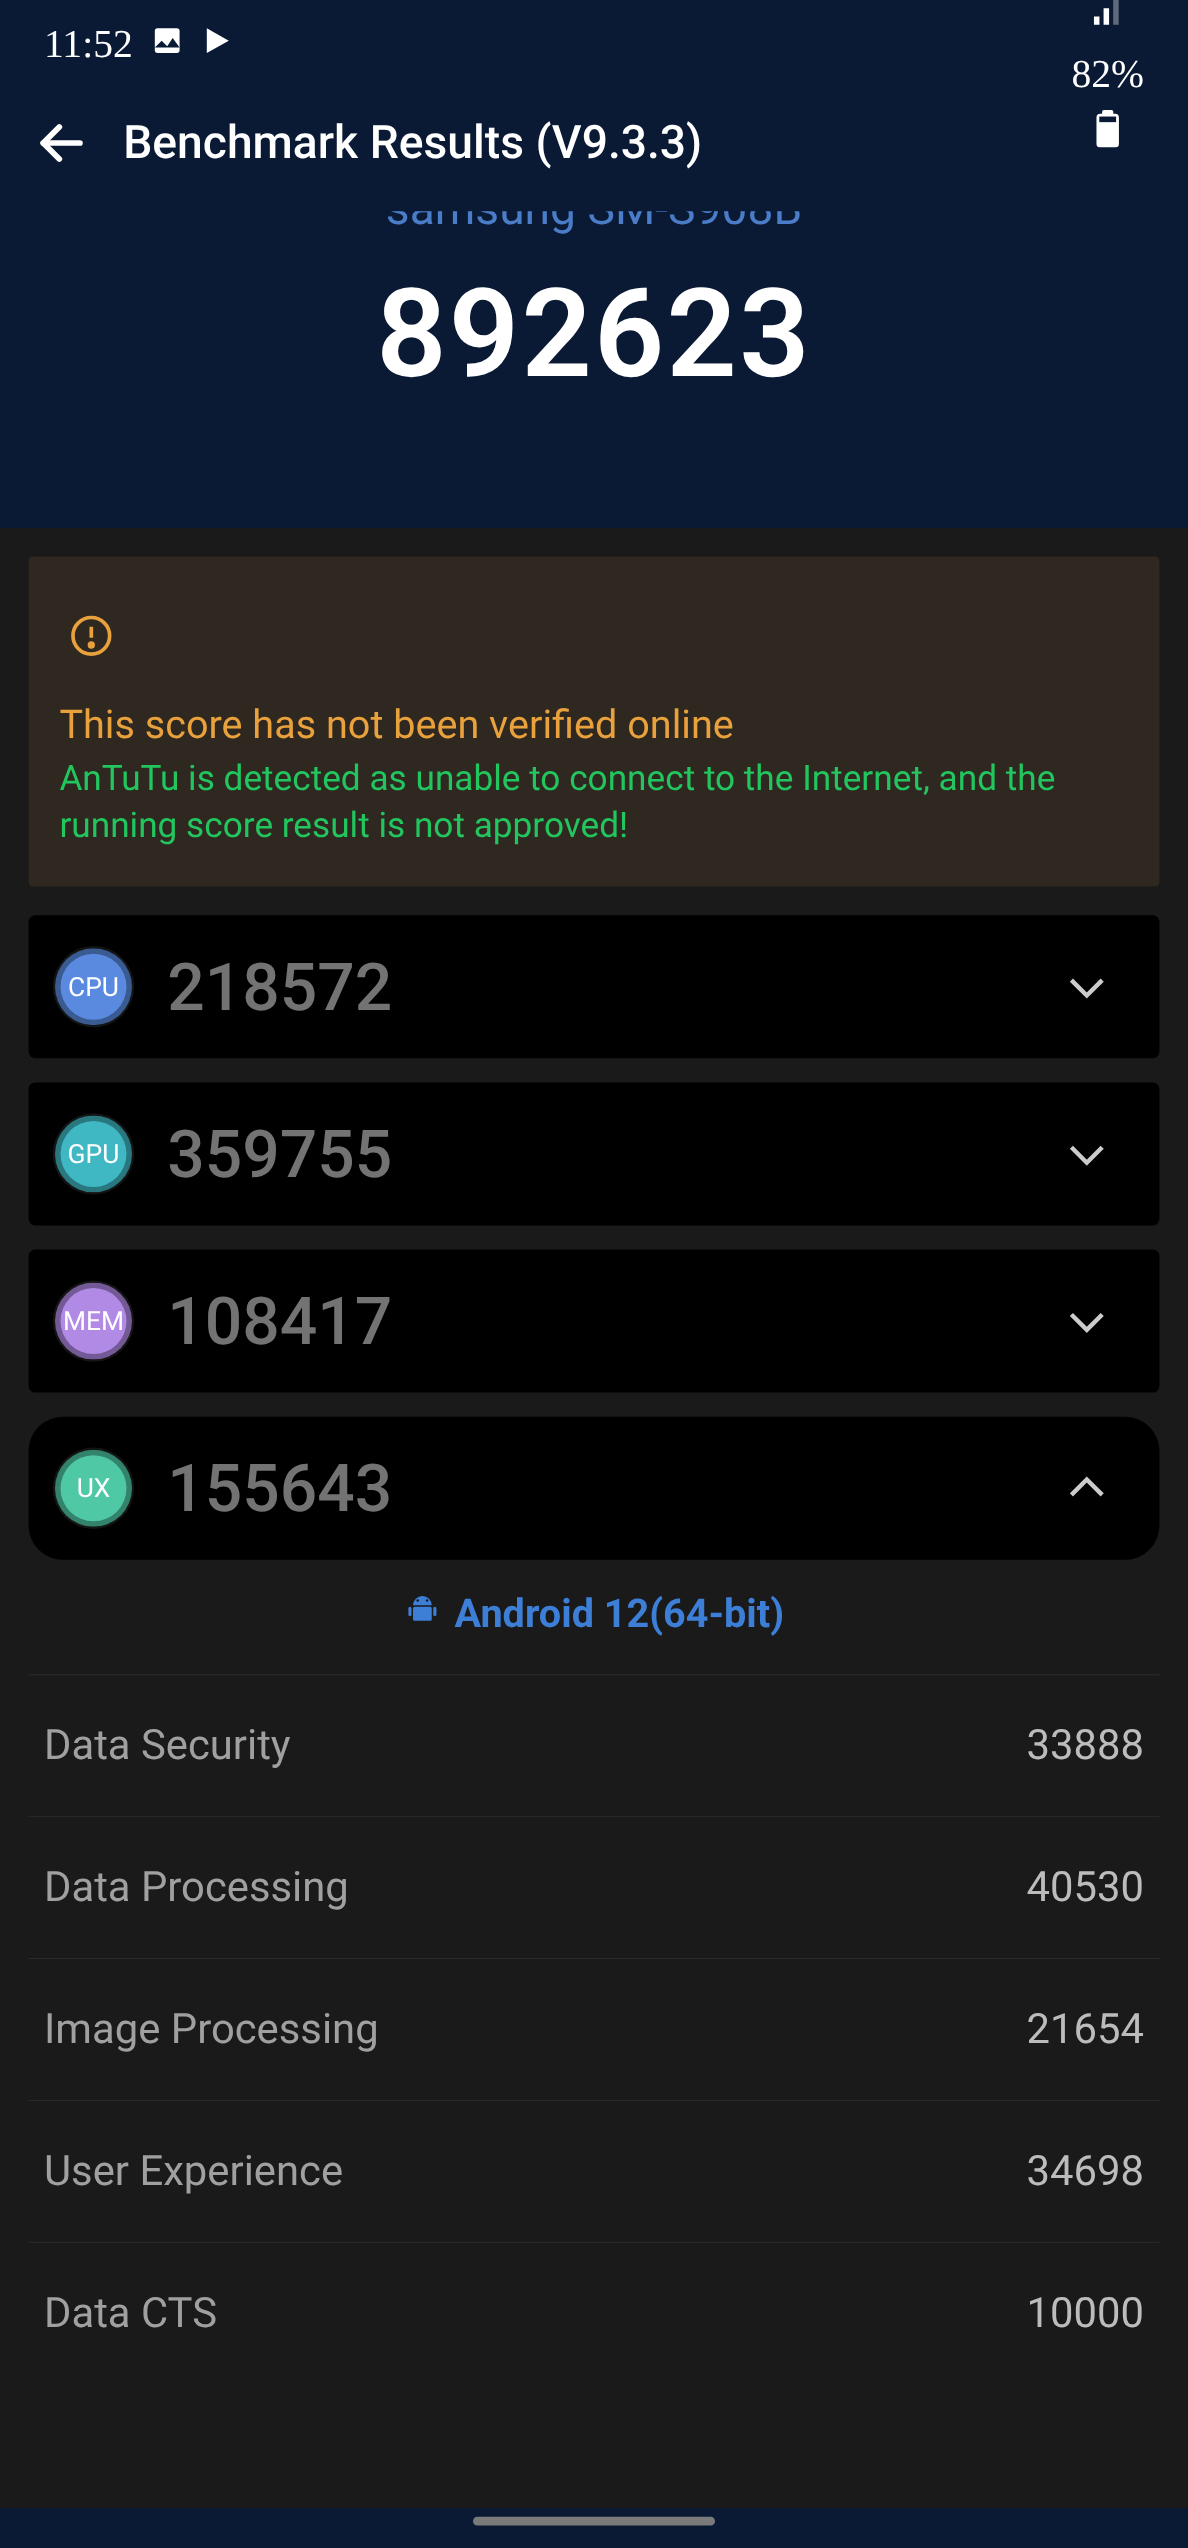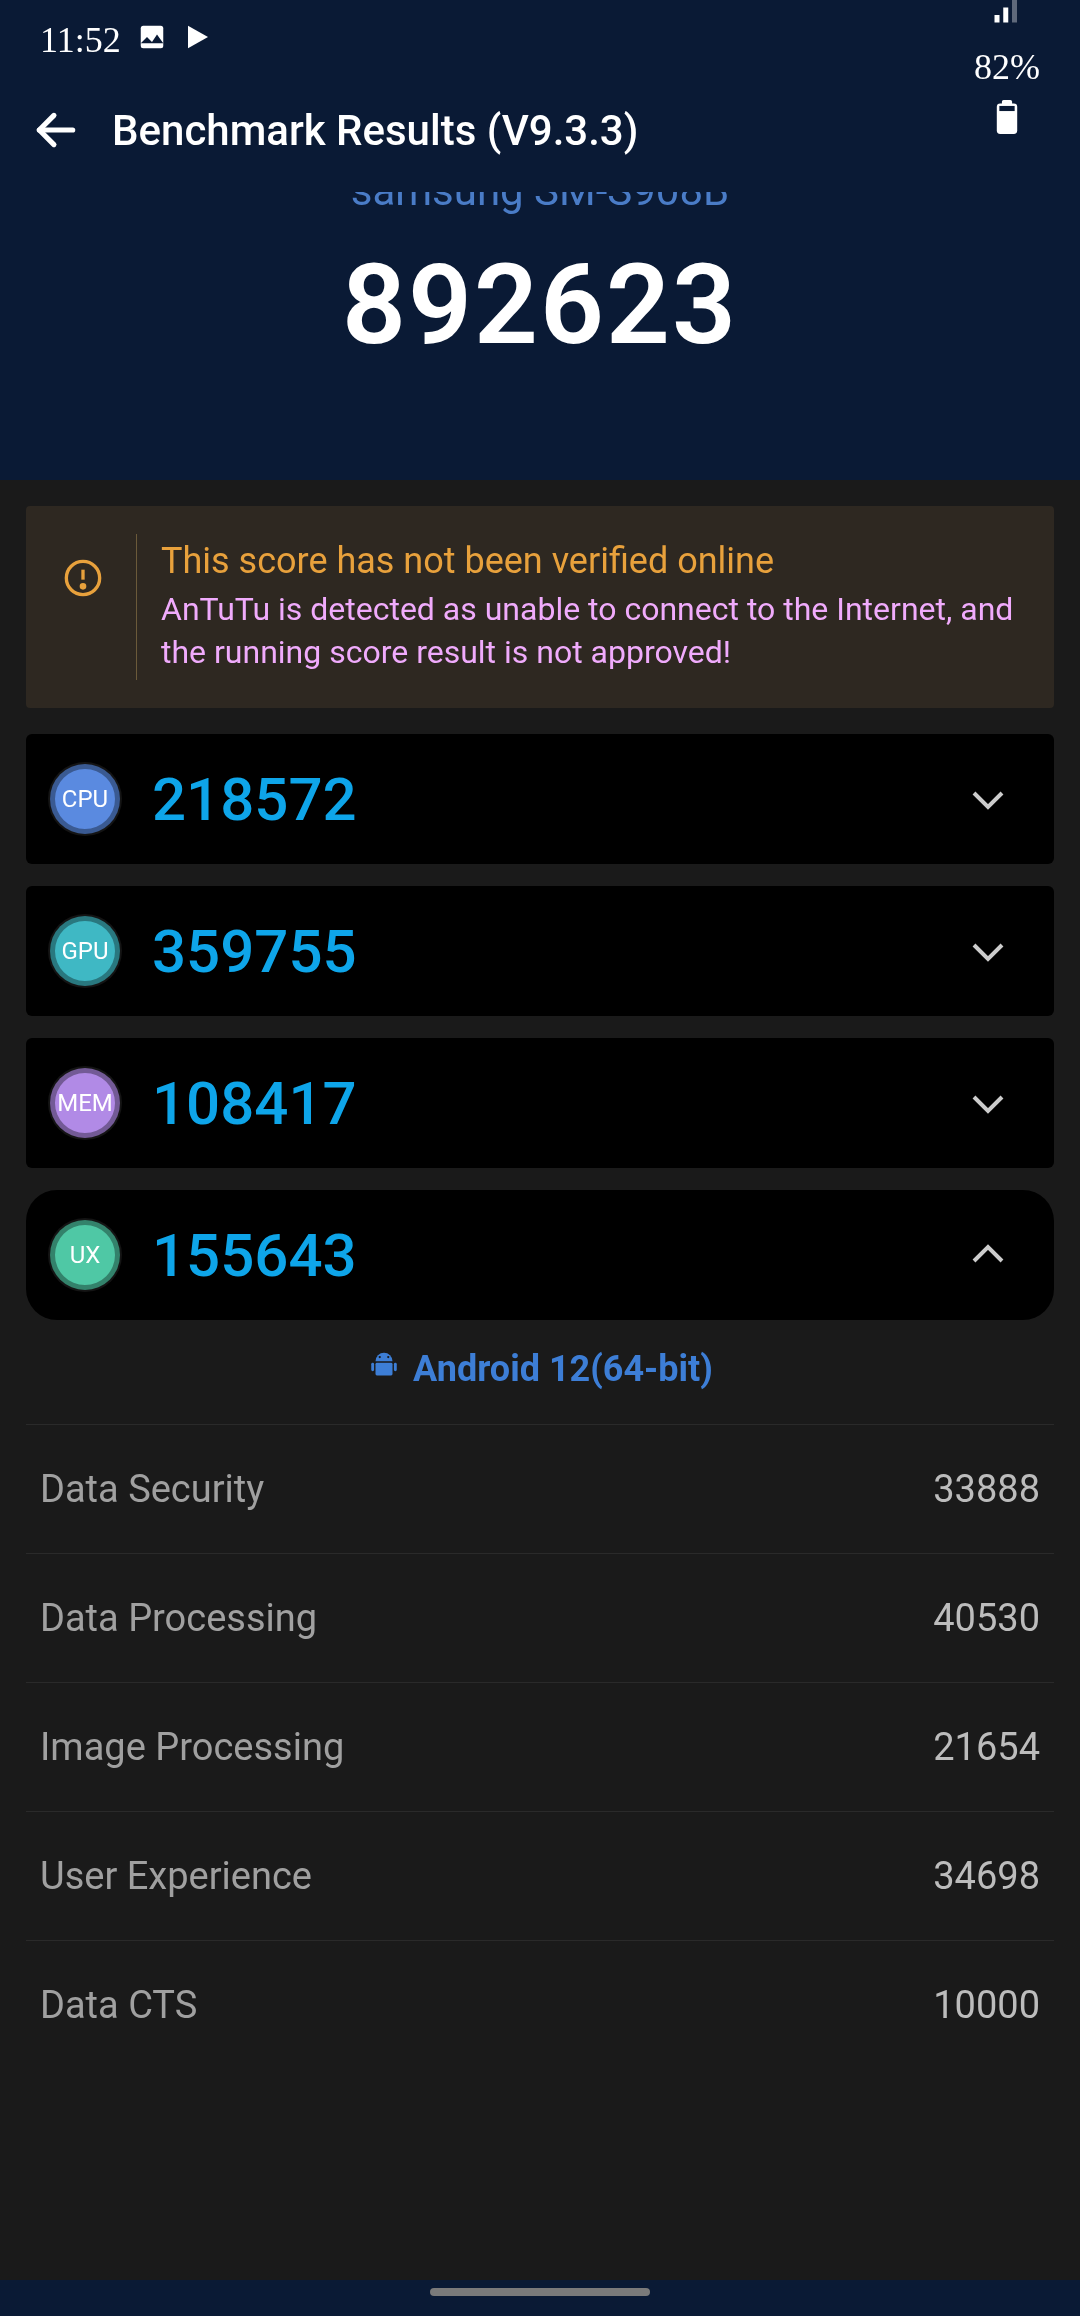--- a/index.html
+++ b/index.html
@@ -54,37 +54,38 @@
   .total-score { font-size: 112px; font-weight: 600; letter-spacing: 2px; }
   .content-area { background: #1a1a1a; padding: 26px 26px 0 26px; min-height: 1800px; }
   .warning-card {
     background: #2e2821;
     border-radius: 4px;
     display: flex;
     padding: 34px 28px;
     gap: 24px;
     margin-bottom: 26px;
     align-items: flex-start;
+    flex-direction: column;
   }
   .warning-icon-wrap {
     width: 58px;
     display: flex;
     flex-direction: column;
     align-items: center;
     padding-top: 18px;
   }
   .warning-divider {
     width: 1px;
     background: #6b5a3a;
     align-self: stretch;
     margin: -6px 0;
   }
   .warning-text { flex: 1; color: #e8a13c; }
   .warning-title { font-size: 36px; margin-bottom: 6px; }
-  .warning-body { font-size: 32px; line-height: 1.35; color: #f0abfc; }
+  .warning-body { font-size: 32px; line-height: 1.35; color: #22c55e; }
   .score-card {
     background: #000;
     border-radius: 6px;
     height: 130px;
     display: flex;
     align-items: center;
     padding: 0 40px 0 24px;
     margin-bottom: 22px;
     gap: 32px;
   }
@@ -97,21 +98,21 @@
     font-size: 24px;
     font-weight: 400;
     color: #fff;
     border: 5px solid rgba(0,0,0,0.35);
     box-shadow: 0 0 0 2px rgba(255,255,255,0.08);
   }
   .badge-cpu { background: #5a8ae0; }
   .badge-gpu { background: #3fb8c4; }
   .badge-mem { background: #b18ae6; }
   .badge-ux  { background: #4fc8a5; }
-  .score-val { font-size: 60px; font-weight: 500; flex: 1; color: #0ea5e9; }
+  .score-val { font-size: 60px; font-weight: 500; flex: 1; color: #737373; }
   .chevron { width: 52px; height: 52px; display: flex; align-items: center; justify-content: center; }
   .android-row {
     text-align: center;
     padding: 28px 0 34px;
     display: flex;
     justify-content: center;
     align-items: center;
     gap: 12px;
     font-weight: bold;
   }

